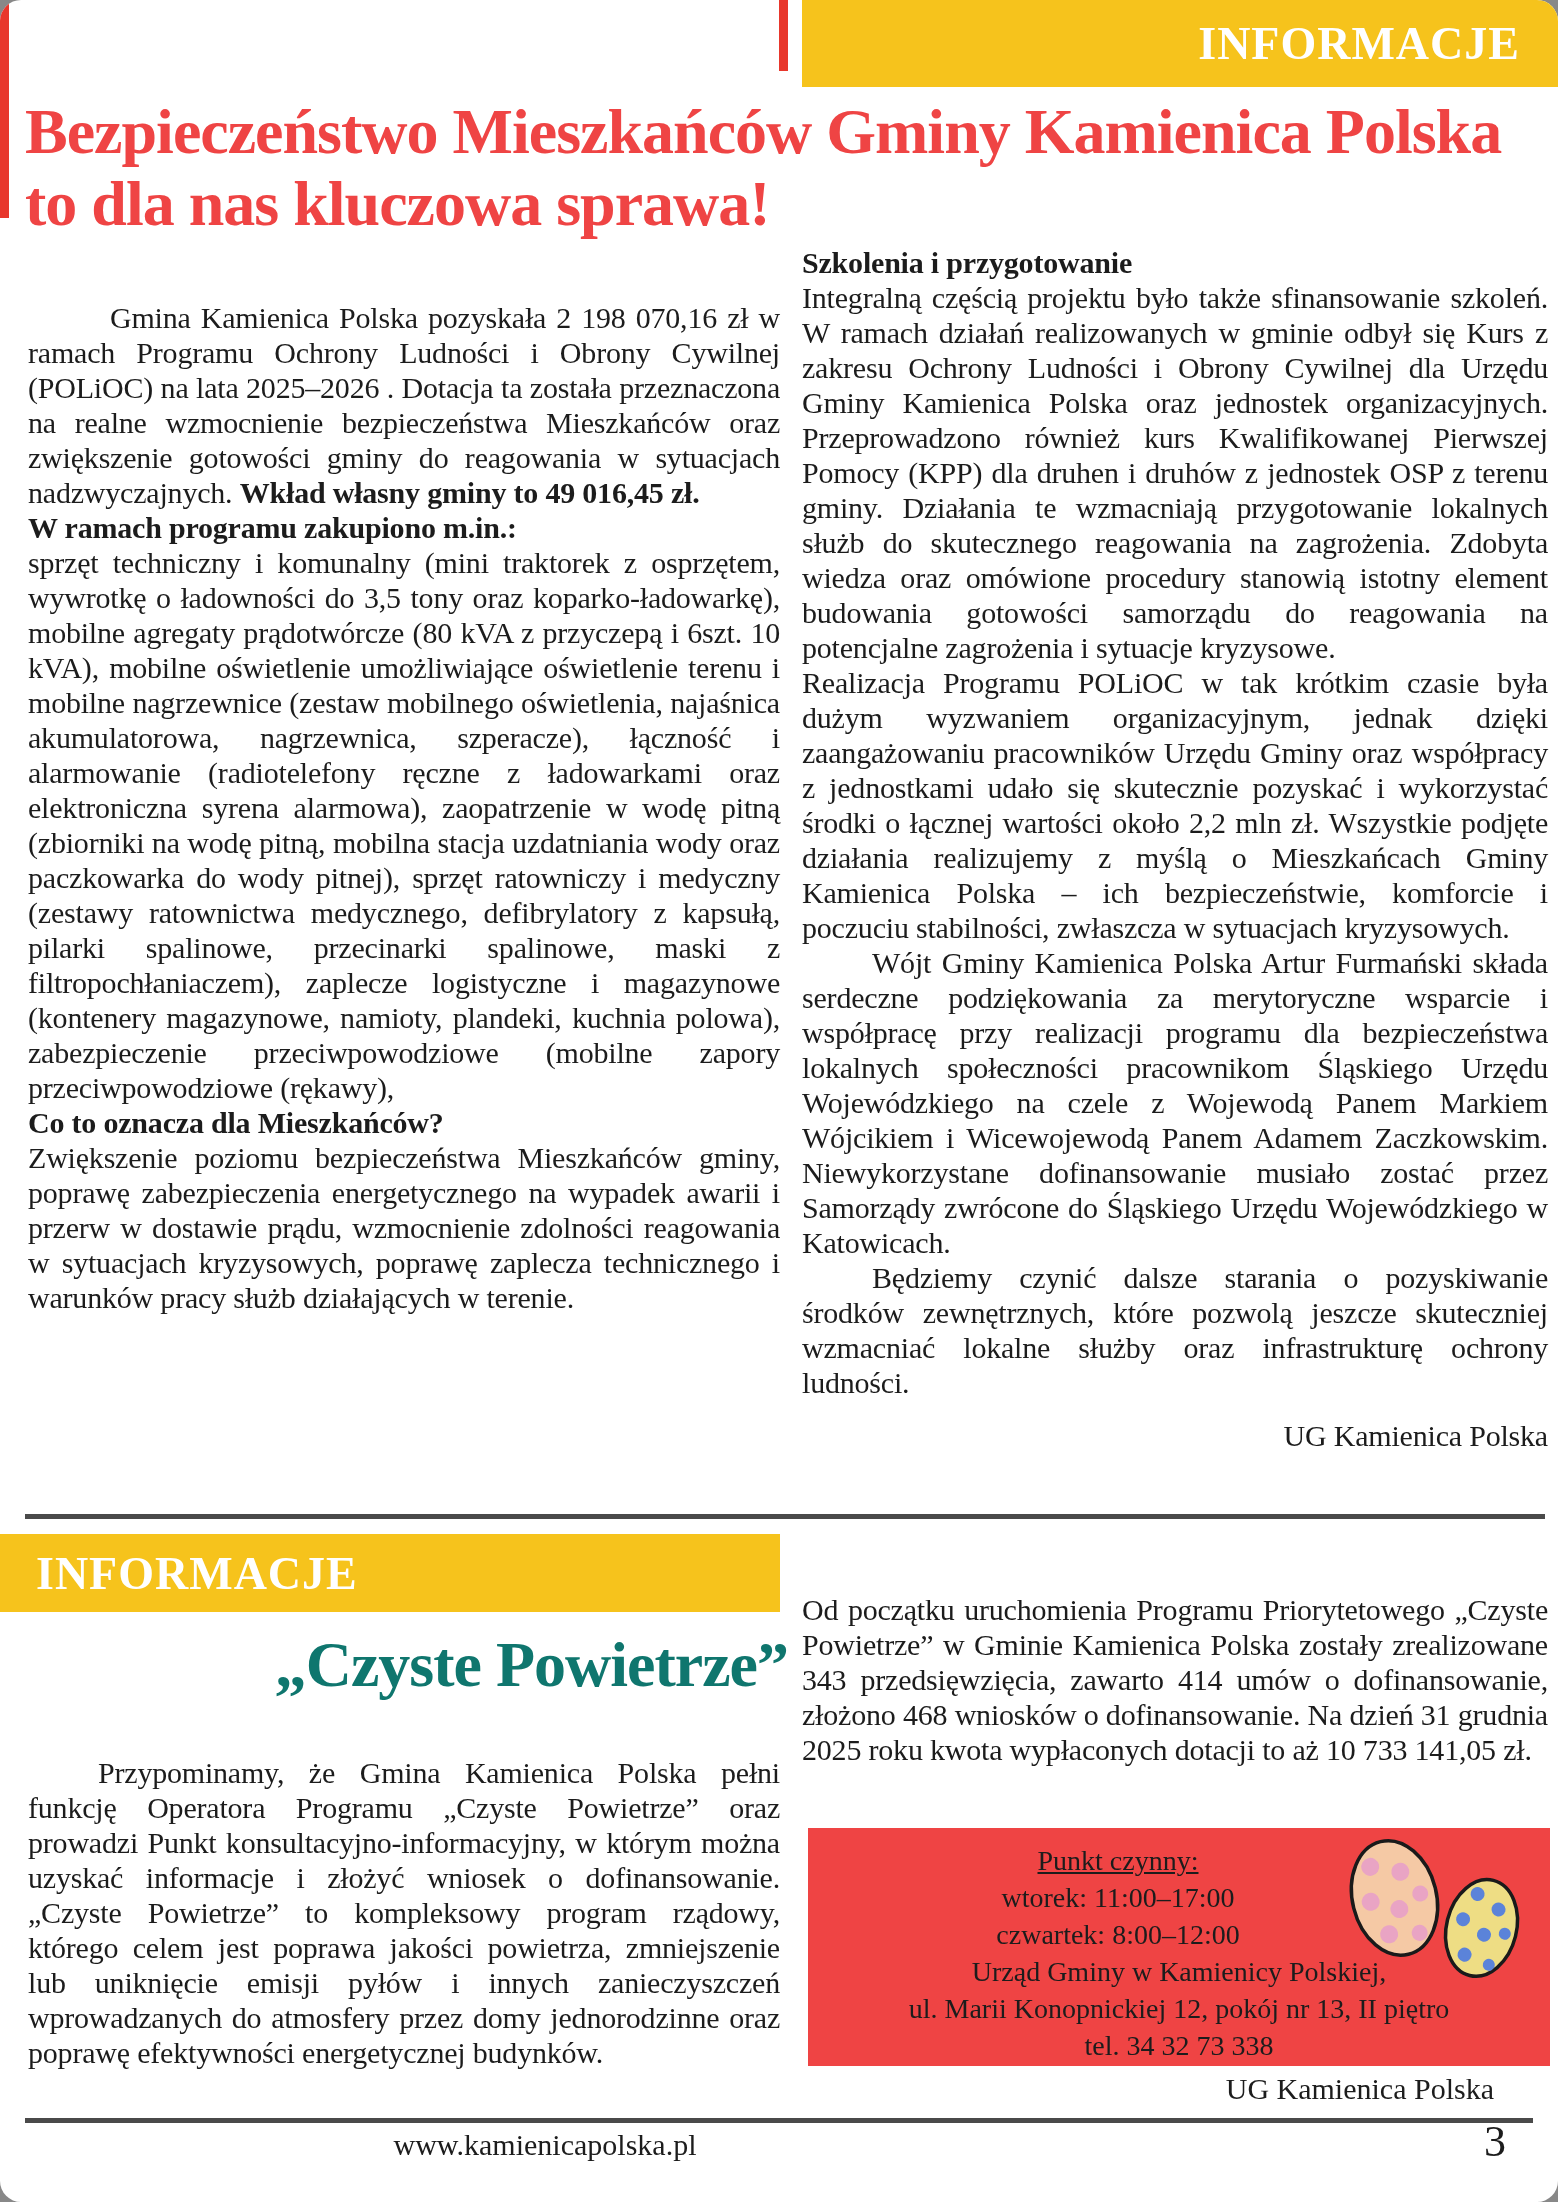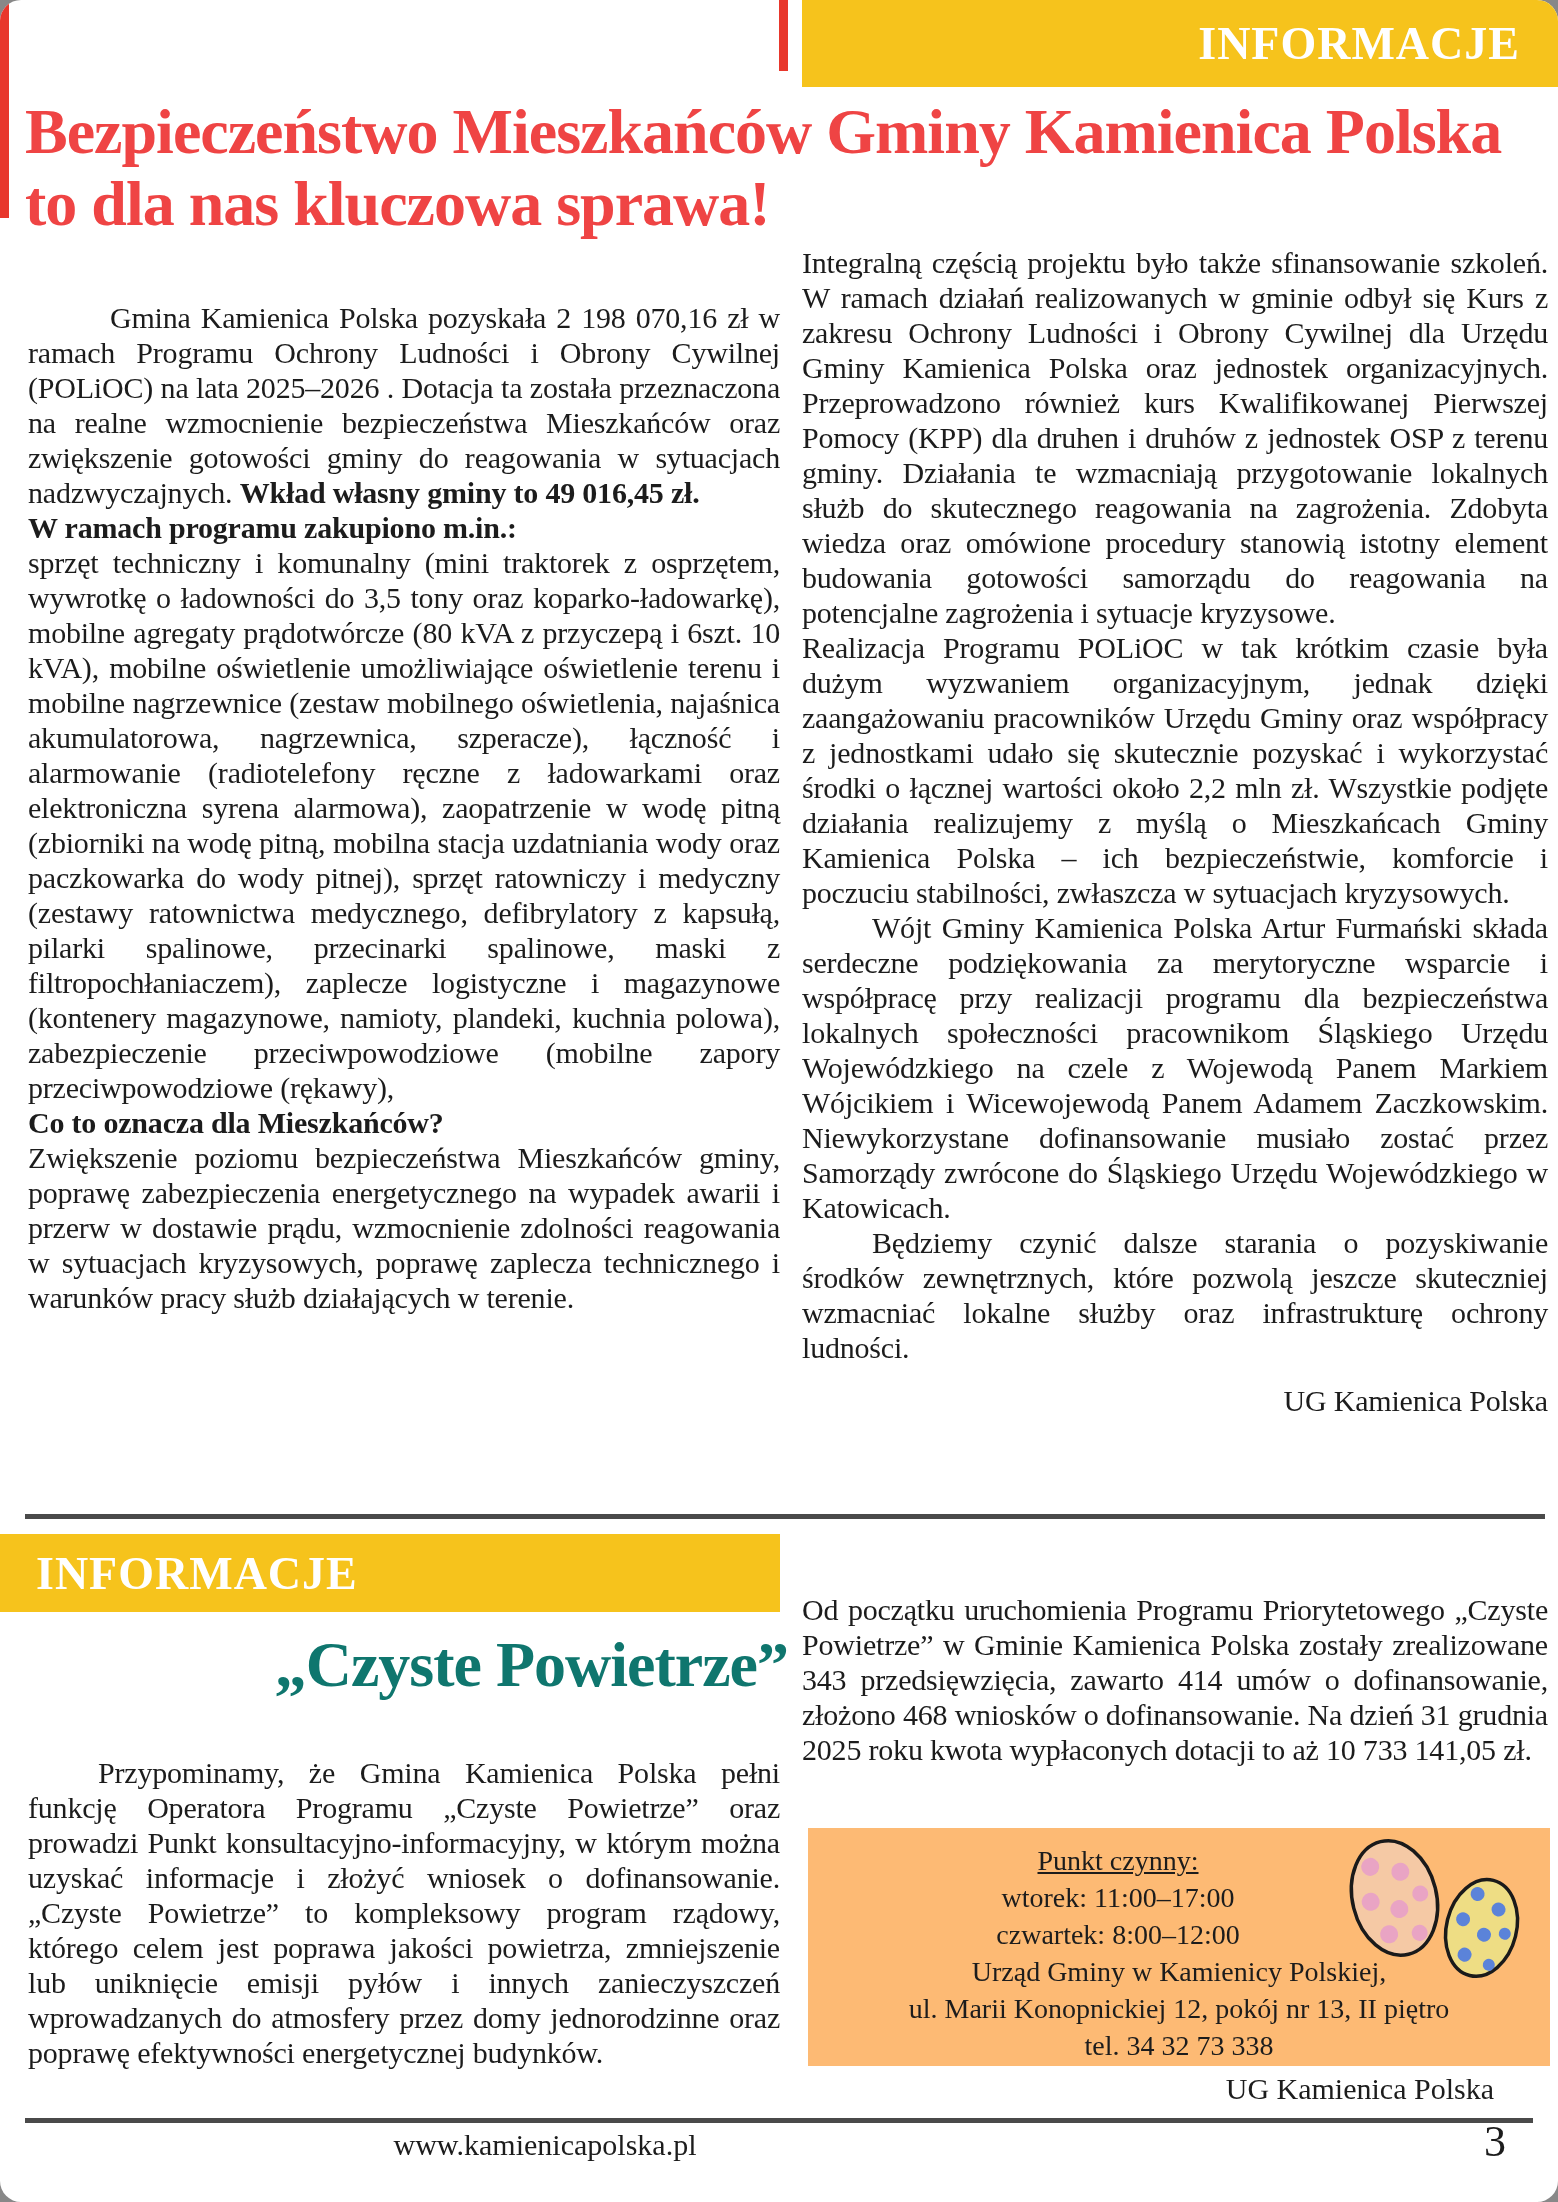--- a/index.html
+++ b/index.html
@@ -44,21 +44,21 @@
   .ind{text-indent:82px;}
   .ind-sm{text-indent:70px;}
   .sig{text-align:right;margin-top:18px !important;}
   
   .rule{position:absolute;height:5px;background:#4a4a4a;}
   .rule.mid{left:25px;top:1514px;width:1520px;}
   .rule.footer{left:25px;top:2118px;width:1508px;}
   
   .info-box{
     position:absolute;left:808px;top:1828px;width:742px;height:238px;
-    background:#fdba74;
+    background:#ef4444;
   }
   .info-text{
     position:absolute;left:0;top:14px;width:620px;
     font-size:28px;line-height:37px;text-align:center;
   }
   .info-text .u{text-decoration:underline;}
   .info-wide{
     position:absolute;left:0;top:125px;width:742px;
     font-size:28px;line-height:37px;text-align:center;
   }
@@ -90,20 +90,21 @@
 
   <div class="col left-col">
     <p class="ind"><span>Gmina Kamienica Polska pozyskała 2 198 070,16 zł w ramach Programu Ochrony Ludności i Obrony Cywilnej (POLiOC) na lata 2025–2026 . Dotacja ta została przeznaczona na realne wzmocnienie bezpieczeństwa Mieszkańców oraz zwiększenie gotowości gminy do reagowania w sytuacjach nadzwyczajnych.</span> <b>Wkład własny gminy to 49 016,45 zł.</b></p>
     <p class="head">W ramach programu zakupiono m.in.:</p>
     <p>sprzęt techniczny i komunalny (mini traktorek z osprzętem, wywrotkę o ładowności do 3,5 tony oraz koparko-ładowarkę), mobilne agregaty prądotwórcze (80 kVA z przyczepą i 6szt. 10 kVA), mobilne oświetlenie umożliwiające oświetlenie terenu i mobilne nagrzewnice (zestaw mobilnego oświetlenia, najaśnica akumulatorowa, nagrzewnica, szperacze), łączność i alarmowanie (radiotelefony ręczne z ładowarkami oraz elektroniczna syrena alarmowa), zaopatrzenie w wodę pitną (zbiorniki na wodę pitną, mobilna stacja uzdatniania wody oraz paczkowarka do wody pitnej), sprzęt ratowniczy i medyczny (zestawy ratownictwa medycznego, defibrylatory z kapsułą, pilarki spalinowe, przecinarki spalinowe, maski z filtropochłaniaczem), zaplecze logistyczne i magazynowe (kontenery magazynowe, namioty, plandeki, kuchnia polowa), zabezpieczenie przeciwpowodziowe (mobilne zapory przeciwpowodziowe (rękawy),</p>
     <p class="head">Co to oznacza dla Mieszkańców?</p>
     <p>Zwiększenie poziomu bezpieczeństwa Mieszkańców gminy, poprawę zabezpieczenia energetycznego na wypadek awarii i przerw w dostawie prądu, wzmocnienie zdolności reagowania w sytuacjach kryzysowych, poprawę zaplecza technicznego i warunków pracy służb działających w terenie.</p>
   </div>
 
   <div class="col right-col">
+    <p class="head">Szkolenia i przygotowanie</p>
     <p>Integralną częścią projektu było także sfinansowanie szkoleń. W ramach działań realizowanych w gminie odbył się Kurs z zakresu Ochrony Ludności i Obrony Cywilnej dla Urzędu Gminy Kamienica Polska oraz jednostek organizacyjnych. Przeprowadzono również kurs Kwalifikowanej Pierwszej Pomocy (KPP) dla druhen i druhów z jednostek OSP z terenu gminy. Działania te wzmacniają przygotowanie lokalnych służb do skutecznego reagowania na zagrożenia. Zdobyta wiedza oraz omówione procedury stanowią istotny element budowania gotowości samorządu do reagowania na potencjalne zagrożenia i sytuacje kryzysowe.</p>
     <p>Realizacja Programu POLiOC w tak krótkim czasie była dużym wyzwaniem organizacyjnym, jednak dzięki zaangażowaniu pracowników Urzędu Gminy oraz współpracy z jednostkami udało się skutecznie pozyskać i wykorzystać środki o łącznej wartości około 2,2 mln zł. Wszystkie podjęte działania realizujemy z myślą o Mieszkańcach Gminy Kamienica Polska – ich bezpieczeństwie, komforcie i poczuciu stabilności, zwłaszcza w sytuacjach kryzysowych.</p>
     <p class="ind-sm">Wójt Gminy Kamienica Polska Artur Furmański składa serdeczne podziękowania za merytoryczne wsparcie i współpracę przy realizacji programu dla bezpieczeństwa lokalnych społeczności pracownikom Śląskiego Urzędu Wojewódzkiego na czele z Wojewodą Panem Markiem Wójcikiem i Wicewojewodą Panem Adamem Zaczkowskim. Niewykorzystane dofinansowanie musiało zostać przez Samorządy zwrócone do Śląskiego Urzędu Wojewódzkiego w Katowicach.</p>
     <p class="ind-sm">Będziemy czynić dalsze starania o pozyskiwanie środków zewnętrznych, które pozwolą jeszcze skuteczniej wzmacniać lokalne służby oraz infrastrukturę ochrony ludności.</p>
     <p class="sig">UG Kamienica Polska</p>
   </div>
 
   <div class="rule mid"></div>
 
   <div class="banner mid">

